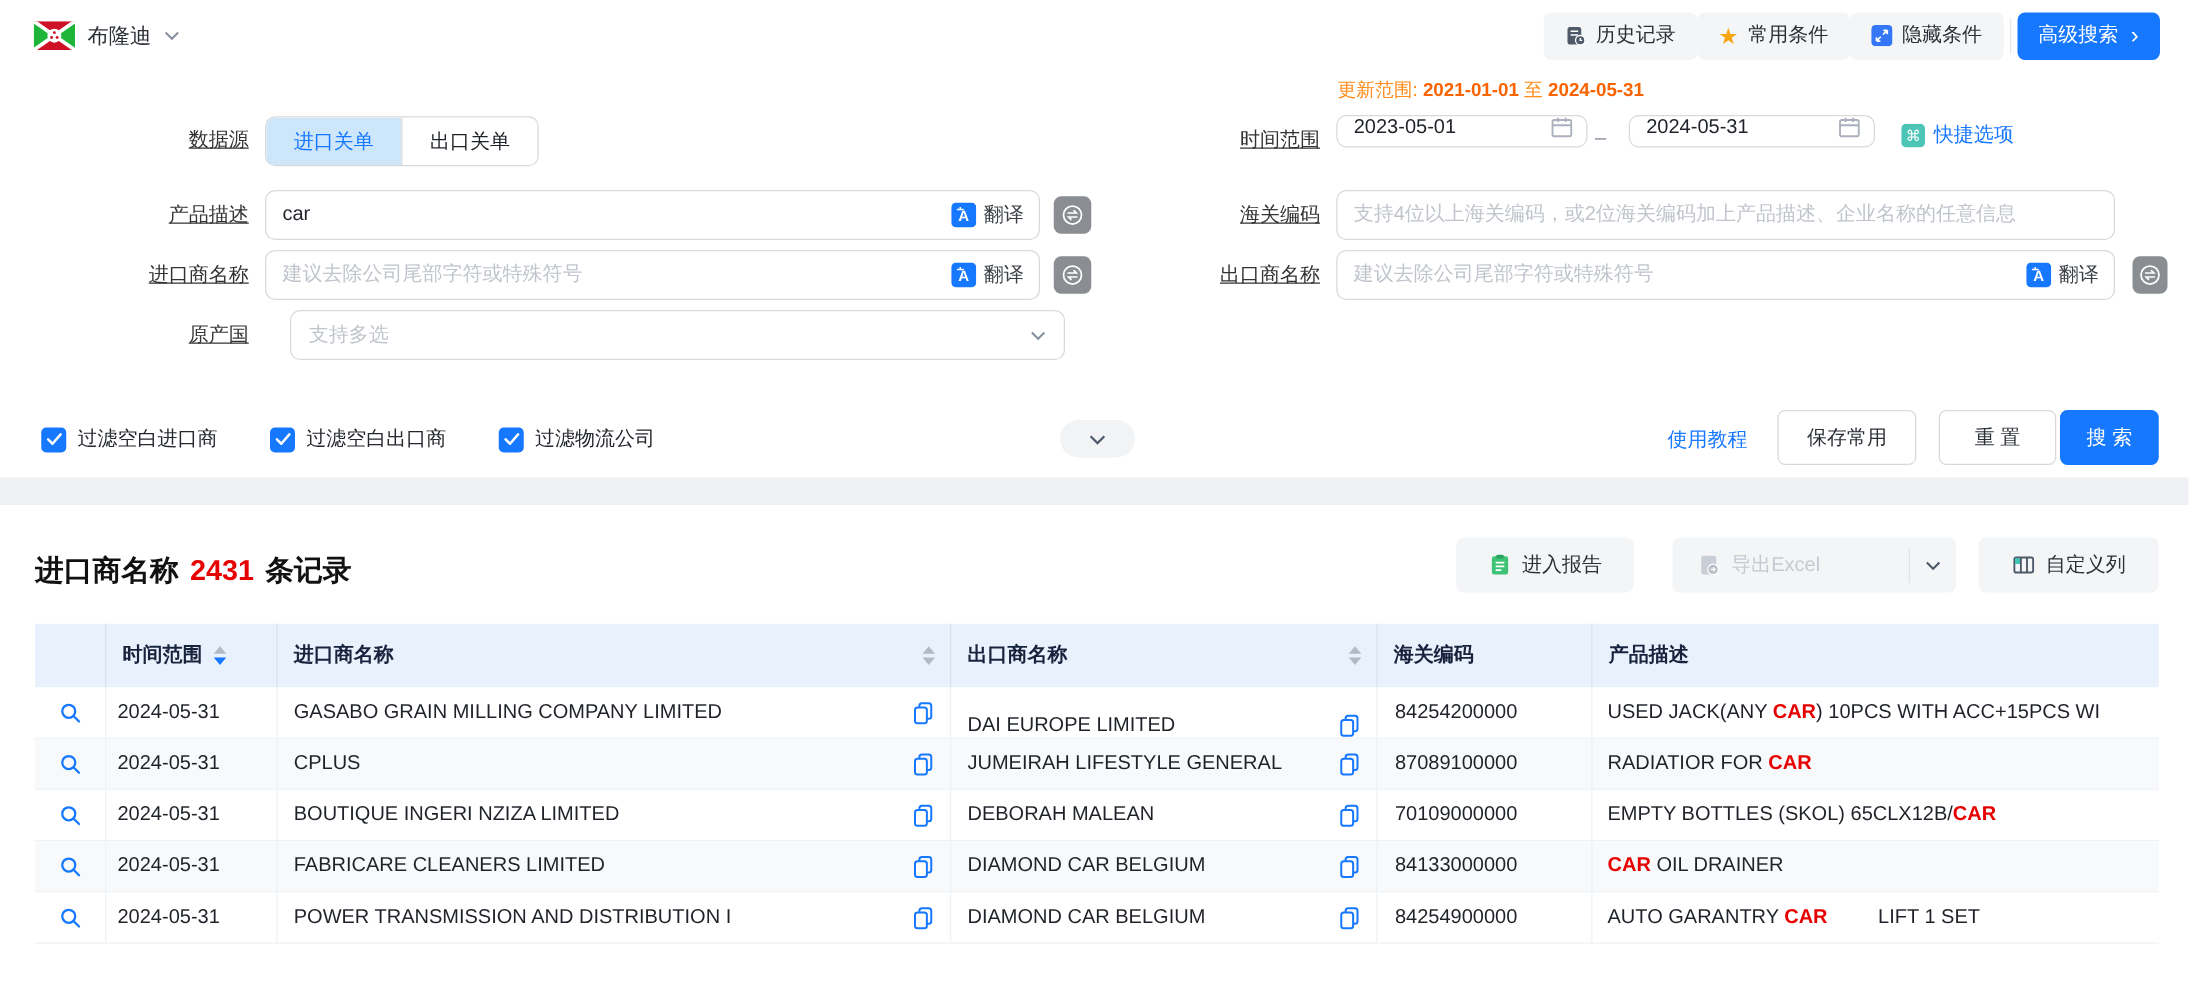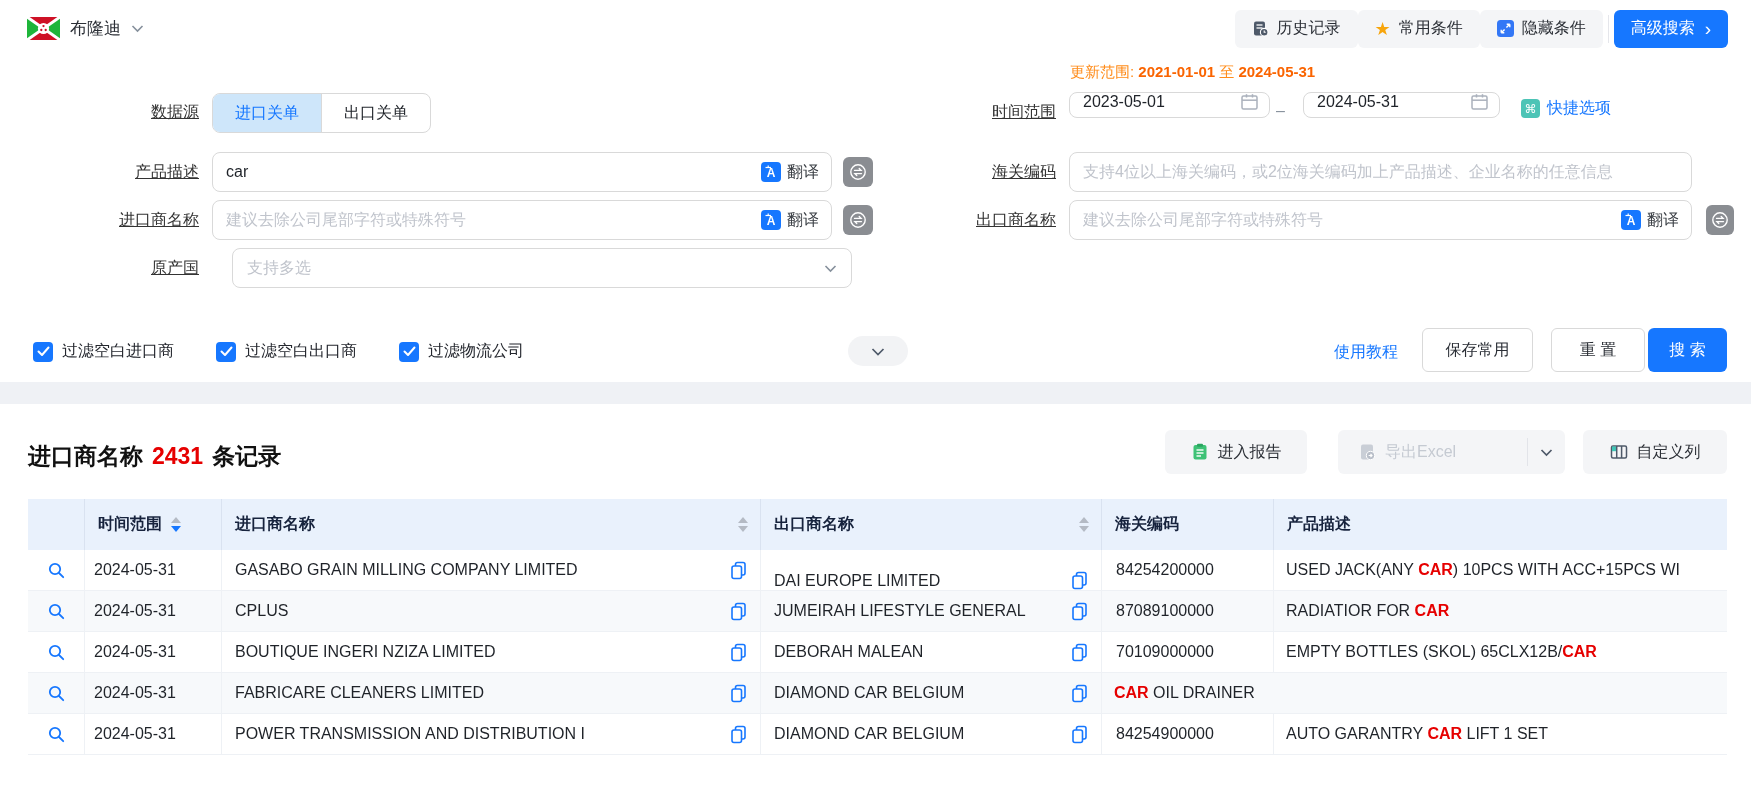--- a/index.html
+++ b/index.html
@@ -534,20 +534,21 @@
           </div>
           <div class="td c3" style="width: 341px;">
             <span style="overflow: hidden; text-overflow: clip; white-space: nowrap;">DIAMOND CAR BELGIUM</span>
             <span class="icon qbtn" style="flex: 0 0 auto; margin-left: 8px;">
               <svg width="19" height="19" viewBox="0 0 19 19">
                 <rect x="6.5" y="1.5" width="9.5" height="12.5" rx="2" stroke="#1677ff" stroke-width="1.6" fill="none"></rect>
                 <rect x="3" y="5" width="9.5" height="12.5" rx="2" fill="#fff" stroke="#1677ff" stroke-width="1.6"></rect>
               </svg>
             </span>
           </div>
+          <div class="td c4" style="width: 172px;">84133000000</div>
           <div class="td c5" style="width: 453px;">
             <span class="hl" style="white-space: pre;">CAR</span>
             <span style="white-space: pre;"> OIL DRAINER</span>
           </div>
         </div>
         <div class="tr">
           <div class="td c0" style="width: 57px;">
             <span class="icon qbtn">
               <svg width="19" height="19" viewBox="0 0 19 19">
                 <circle cx="8" cy="8" r="5.2" stroke="#1677ff" stroke-width="1.8" fill="none"></circle>
@@ -571,19 +572,19 @@
               <svg width="19" height="19" viewBox="0 0 19 19">
                 <rect x="6.5" y="1.5" width="9.5" height="12.5" rx="2" stroke="#1677ff" stroke-width="1.6" fill="none"></rect>
                 <rect x="3" y="5" width="9.5" height="12.5" rx="2" fill="#fff" stroke="#1677ff" stroke-width="1.6"></rect>
               </svg>
             </span>
           </div>
           <div class="td c4" style="width: 172px;">84254900000</div>
           <div class="td c5" style="width: 453px;">
             <span style="white-space: pre;">AUTO GARANTRY </span>
             <span class="hl" style="white-space: pre;">CAR</span>
-            <span style="white-space: pre;"> LIFT 1 SET</span>
+            <span style="white-space: pre; margin-left: 36px;"> LIFT 1 SET</span>
           </div>
         </div>
       </div>
   </div>
 
 </div>
 
 </body></html>

